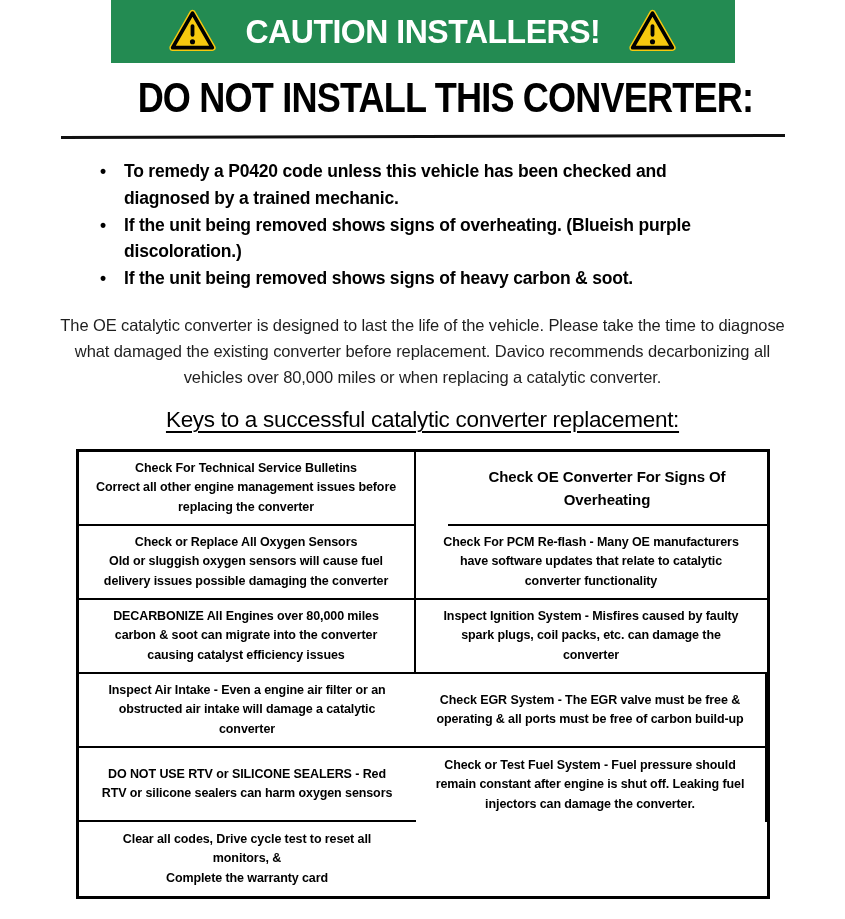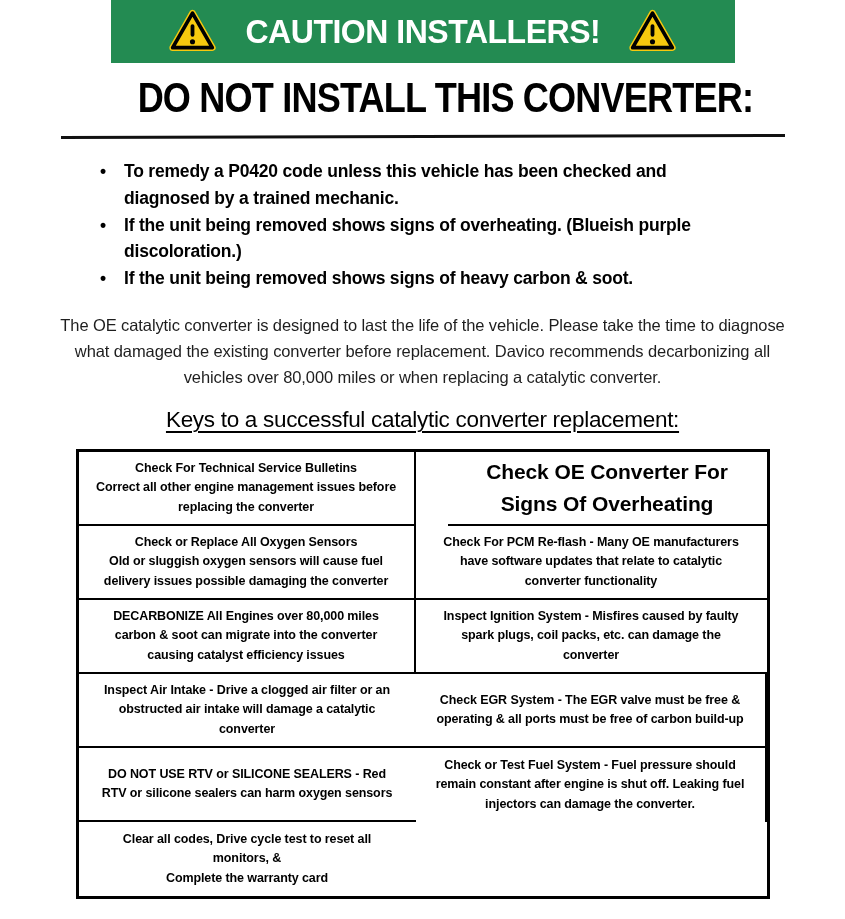--- a/index.html
+++ b/index.html
@@ -119,21 +119,21 @@
     text-align: center;
     padding: 0 16px;
     font-size: 12.5px;
     font-weight: bold;
     line-height: 1.55;
     white-space: pre-line;
     letter-spacing: -0.1px;
   }
   .cell.col-right { border-right: none; }
   .cell.row-last { border-bottom: none; }
-  .cell.cell-lg { font-size: 21px; margin-left: 32px; }
+  .cell.cell-lg { font-size: 15px; margin-left: 32px; }
 </style>
 </head>
 <body>
 
 <div class="page">
 
   <header class="banner" style="background-color: rgb(35, 139, 82);">
     <span class="warn-icon">
       <svg width="47" height="45" viewBox="0 0 64 60" aria-hidden="true">
         <path d="M32 5 L59 52 H5 Z" fill="#F6C90E" stroke="#F6C90E" stroke-width="9" stroke-linejoin="round"></path>
@@ -185,21 +185,21 @@
 Correct all other engine management issues before replacing the converter</div>
     <div class="cell col-right cell-lg">Check OE Converter For Signs Of Overheating</div>
 
     <div class="cell">Check or Replace All Oxygen Sensors
 Old or sluggish oxygen sensors will cause fuel delivery issues possible damaging the converter</div>
     <div class="cell col-right">Check For PCM Re-flash - Many OE manufacturers have software updates that relate to catalytic converter functionality</div>
 
     <div class="cell">DECARBONIZE All Engines over 80,000 miles carbon &amp; soot can migrate into the converter causing catalyst efficiency issues</div>
     <div class="cell col-right">Inspect Ignition System - Misfires caused by faulty spark plugs, coil packs, etc. can damage the converter</div>
 
-    <div class="cell col-right">Inspect Air Intake - Drive a clogged air filter or an obstructed air intake will damage a catalytic converter</div>
+    <div class="cell col-right">Inspect Air Intake - Even a engine air filter or an obstructed air intake will damage a catalytic converter</div>
 
     <div class="cell">Check EGR System - The EGR valve must be free &amp; operating &amp; all ports must be free of carbon build-up</div>
     <div class="cell col-right">DO NOT USE RTV or SILICONE SEALERS - Red RTV or silicone sealers can harm oxygen sensors</div>
 
     <div class="cell row-last">Check or Test Fuel System - Fuel pressure should remain constant after engine is shut off.  Leaking fuel injectors can damage the converter.</div>
     <div class="cell col-right row-last">Clear all codes,  Drive cycle test to reset all monitors, &amp;
 Complete the warranty card</div>
   </div>
 
 </div>

